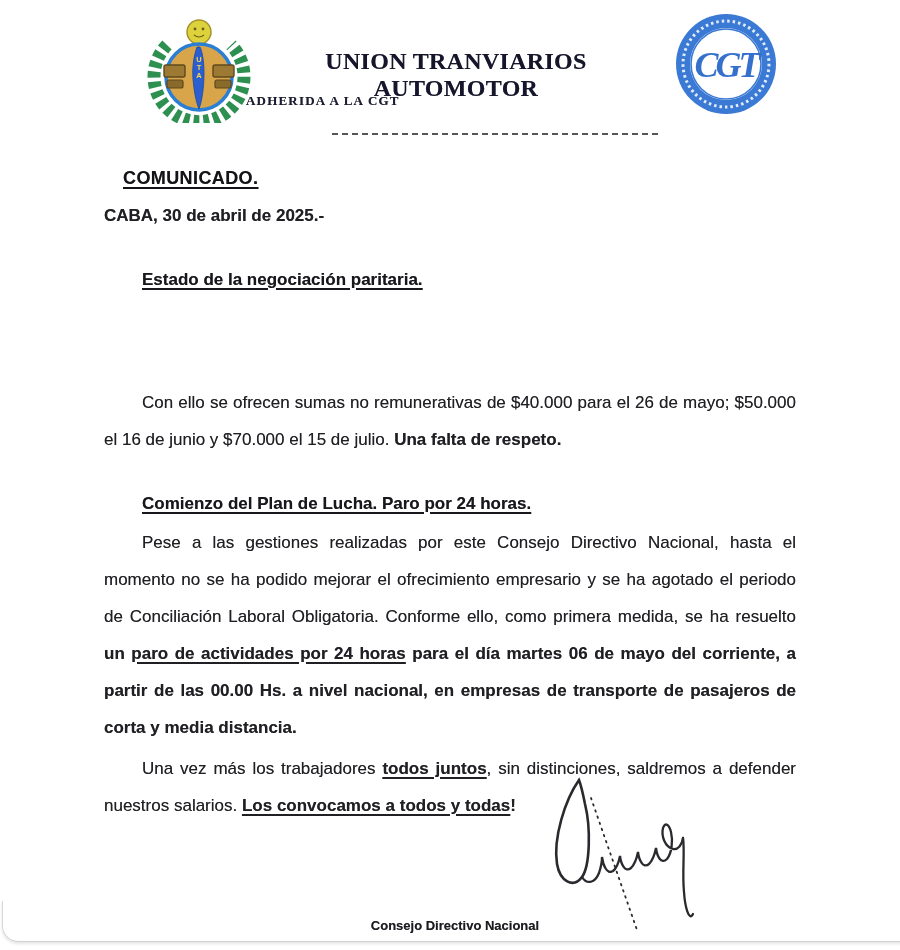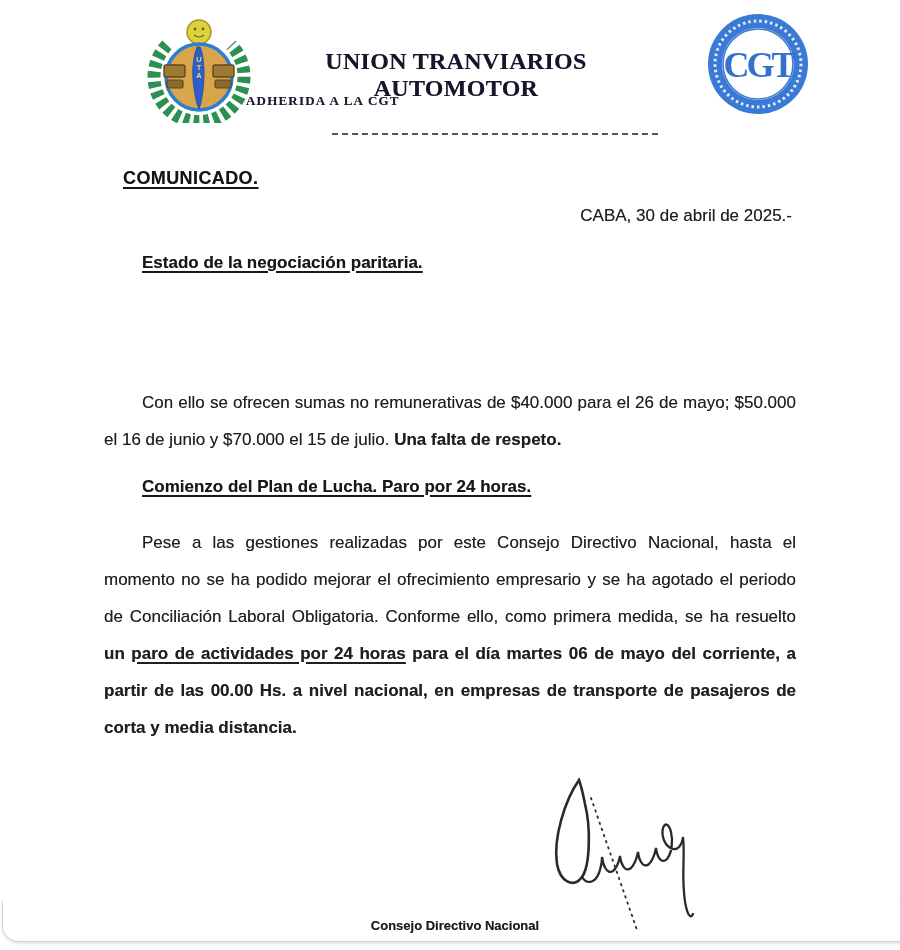--- a/index.html
+++ b/index.html
@@ -22,54 +22,54 @@
   .scan{text-shadow:0 0 .6px rgba(30,30,36,.55);}
   .b{font-weight:bold;}
   .u{text-decoration:underline;text-decoration-thickness:1.6px;text-underline-offset:3px;}
   .para{
     left:104px;width:692px;
     font-size:17px;line-height:37px;text-align:justify;
     text-indent:38px;color:#202024;
   }
   .heading{
     font-weight:bold;font-size:17px;color:#17171c;
-    text-decoration:underline;text-decoration-thickness:1.8px;text-underline-offset:3px;
+    text-decoration:underline;text-decoration-thickness:1.8px;text-underline-offset:3px;margin-top:17px;
   }
   #org-title{
     left:246px;top:48px;width:420px;text-align:center;
     font-weight:bold;font-size:24px;letter-spacing:.3px;color:#15152c;
   }
   #affiliation{
     left:246px;top:93px;width:420px;text-align:left;
     font-weight:bold;font-size:13px;letter-spacing:1.2px;color:#1c1c32;
   }
   #divider{left:332px;top:119px;width:326px;height:14px;border-bottom:2px dashed #565656;}
   #doc-title{
     left:123px;top:168px;font-weight:bold;font-size:18px;letter-spacing:.4px;color:#141418;
     text-decoration:underline;text-decoration-thickness:2px;text-underline-offset:3px;
   }
-  #dateline{left:104px;top:206px;width:688px;text-align:right;font-weight:normal;font-size:17px;}
+  #dateline{left:104px;top:206px;width:688px;text-align:left;font-weight:bold;font-size:17px;}
   #h-negotiation{left:142px;top:253px;}
   #p-offer{top:296px;}
   #p-sums{top:384px;}
   #h-plan{left:142px;top:477px;}
   #p-strike{top:524px;}
   #p-call{top:750px;}
   #footer{
     left:155px;top:877px;width:600px;text-align:center;
     font-weight:bold;font-size:13px;line-height:18px;color:#1b1b20;margin-top:40px;
   }
   #signature{left:545px;top:770px;width:178px;height:165px;}
   #uta-logo{left:142px;top:15px;width:114px;height:108px;}
   #uta-letters{
     left:195px;top:56px;width:8px;
     font-size:7.5px;line-height:8px;font-weight:bold;color:#ffd24a;
     word-break:break-all;text-align:center;letter-spacing:0;
   }
-  #cgt-logo{left:704px;top:10px;width:108px;height:108px;}
+  #cgt-logo{left:672px;top:10px;width:108px;height:108px;font-style:italic;}
 </style>
 </head>
 <body>
 
 <div id="stage">
 
   <div id="sheet-edge"></div>
 
   <div class="abs" id="uta-logo">
     <svg width="114" height="108" viewBox="0 0 114 108">
@@ -113,20 +113,21 @@
 
   <div class="abs heading scan" id="h-negotiation">Estado de la negociación paritaria.</div>
 
 
   <div class="abs para scan" id="p-sums"><span>Con ello se ofrecen sumas no remunerativas de $40.000 para el 26 de mayo; $50.000 el 16 de junio y $70.000 el 15 de julio. </span><span class="b">Una falta de respeto</span><span class="b">.</span></div>
 
   <div class="abs heading scan" id="h-plan">Comienzo del Plan de Lucha. Paro por 24 horas.</div>
 
   <div class="abs para scan" id="p-strike"><span>Pese a las gestiones realizadas por este Consejo Directivo Nacional, hasta el momento no se ha podido mejorar el ofrecimiento empresario y se ha agotado el periodo de Conciliación Laboral Obligatoria. Conforme ello, como primera medida, se ha resuelto </span><span class="b">un </span><span class="b u">paro de actividades por 24 horas</span><span class="b"> para el día martes 06 de mayo del corriente, a partir de las 00.00 Hs. a nivel nacional, en empresas de transporte de pasajeros de corta y media distancia.</span></div>
 
+  <div class="abs para scan" id="p-call"><span>Una vez más los trabajadores </span><span class="b u">todos juntos</span><span>, sin distinciones, saldremos a defender nuestros salarios. </span><span class="b u">Los convocamos a todos y todas</span><span class="b">!</span></div>
 
   <div class="abs" id="signature">
     <svg width="178" height="165" viewBox="0 0 178 165">
       <g fill="none" stroke="#2a2a2e" stroke-linecap="round">
         <path stroke-width="2.6" d="M34,10 C20,30 8,68 12,94 C15,111 28,119 37,107 C45,96 46,58 40,34 C38,24 36,15 34,10 Z"></path>
         <path stroke-width="2.3" d="M37,107 C42,115 50,113 54,103 C56,97 57,91 57,87
           C58,95 62,105 68,101 C72,98 74,91 75,86
           C76,94 80,103 86,98 C90,94 92,87 93,82
           C94,90 98,99 104,94 C108,90 110,83 111,78
           C112,86 116,95 122,89 C127,83 128,70 126,62

